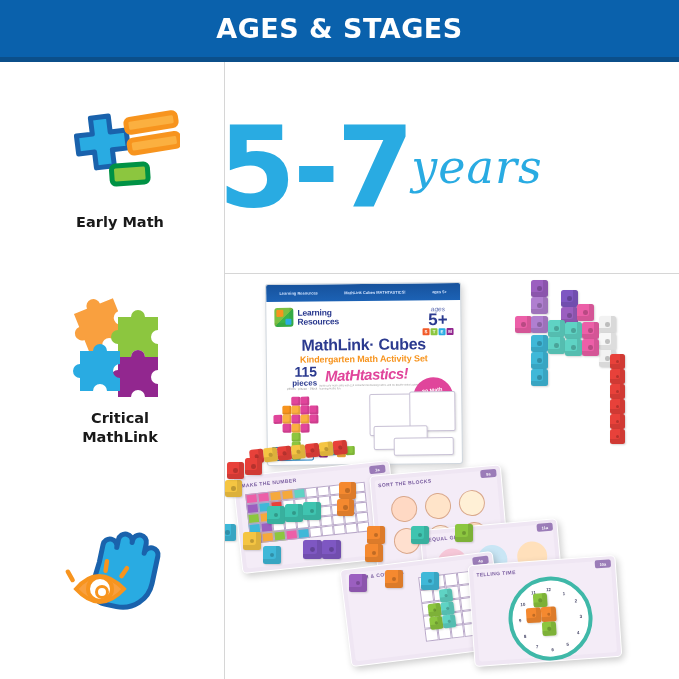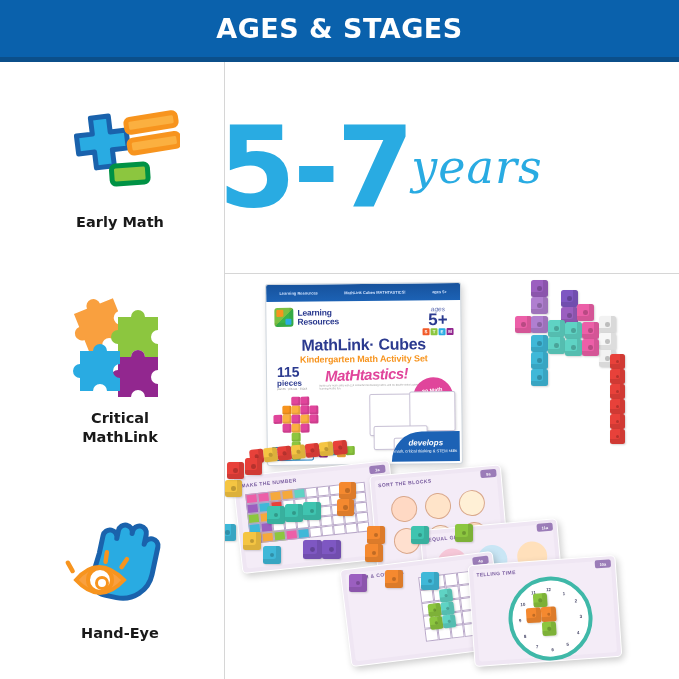--- a/index.html
+++ b/index.html
@@ -130,21 +130,21 @@
     position:absolute;left:0;right:0;top:70px;text-align:center;
     font-size:9px;font-weight:bold;color:#f7941e;letter-spacing:-.1px;
   }
   .box-mathtastics{
     position:absolute;left:58px;top:82px;
     font-size:15px;font-weight:bold;color:#e0459b;
     font-style:italic;letter-spacing:-.5px;
     transform:rotate(-1.5deg);
   }
   .pieces{
-    position:absolute;left:10px;top:80px;text-align:left;width:40px;
+    position:absolute;left:10px;top:80px;text-align:right;width:40px;
   }
   .pieces-n{font-size:14px;font-weight:bold;color:#2b3a8f;line-height:1;}
   .pieces-w{font-size:8px;font-weight:bold;color:#2b3a8f;}
   .pieces-sm{font-size:3px;color:#8a8a8a;line-height:1.2;}
   .fineprint{
     position:absolute;left:52px;top:100px;width:120px;height:12px;
     font-size:2.6px;color:#9a9a9a;line-height:1.25;overflow:hidden;
   }
   .circle-badge{
     position:absolute;right:8px;top:94px;width:40px;height:40px;border-radius:50%;
@@ -279,21 +279,20 @@
             <circle cx="40" cy="70" r="12" fill="#ffffff" stroke="#f7941e" stroke-width="4"></circle>
             <circle cx="42" cy="73" r="5.5" fill="#ffffff" stroke="#f7941e" stroke-width="3"></circle>
           </g>
 
           <rect x="8" y="50" width="4.5" height="14" rx="2.2" fill="#f7941e" transform="rotate(-30 10 57)"></rect>
           <rect x="44" y="40" width="4.5" height="14" rx="2.2" fill="#f7941e" transform="rotate(8 46 47)"></rect>
           <rect x="62" y="46" width="4.5" height="14" rx="2.2" fill="#f7941e" transform="rotate(34 64 53)"></rect>
         </svg>
       </div>
       <div class="feature-label">
-        <div>Hand-Eye</div>
       </div>
     </div>
   </div>
 
   <div class="age-panel">
     <div class="age-number">5-7</div>
     <div class="age-unit">years</div>
   </div>
 
   <div class="product-panel">
@@ -363,24 +362,20 @@
         <div class="bc" style="left:72px;top:50px;background:#8cc63f"></div>
       </div>
 
       <div class="box-cards">
         <div class="bcard" style="left:0;top:2px;width:44px;height:40px;"></div>
         <div class="bcard" style="left:40px;top:0;width:44px;height:38px;"></div>
         <div class="bcard" style="left:4px;top:34px;width:52px;height:22px;"></div>
         <div class="bcard" style="left:24px;top:46px;width:58px;height:16px;"></div>
       </div>
 
-      <div class="develops">
-        <b>develops</b>
-        <span>math, critical thinking &amp; STEM skills</span>
-      </div>
       <div class="warn">WARNING: CHOKING HAZARD - Small parts. Not for children under 3 yrs.</div>
     </div>
 
     <div class="tower" style="left:280px;top:6px;width:120px;height:120px;">
       <div class="cube" style="left:26px;top:0;width:17px;height:17px;background:#9b5fc0"></div>
       <div class="cube" style="left:56px;top:10px;width:17px;height:17px;background:#7e57c2"></div>
       <div class="cube" style="left:26px;top:17px;width:17px;height:17px;background:#b07fd0"></div>
       <div class="cube" style="left:56px;top:27px;width:17px;height:17px;background:#9b5fc0"></div>
       <div class="cube" style="left:72px;top:24px;width:17px;height:17px;background:#ec5fa8"></div>
       <div class="cube" style="left:10px;top:36px;width:17px;height:17px;background:#ec5fa8"></div>

